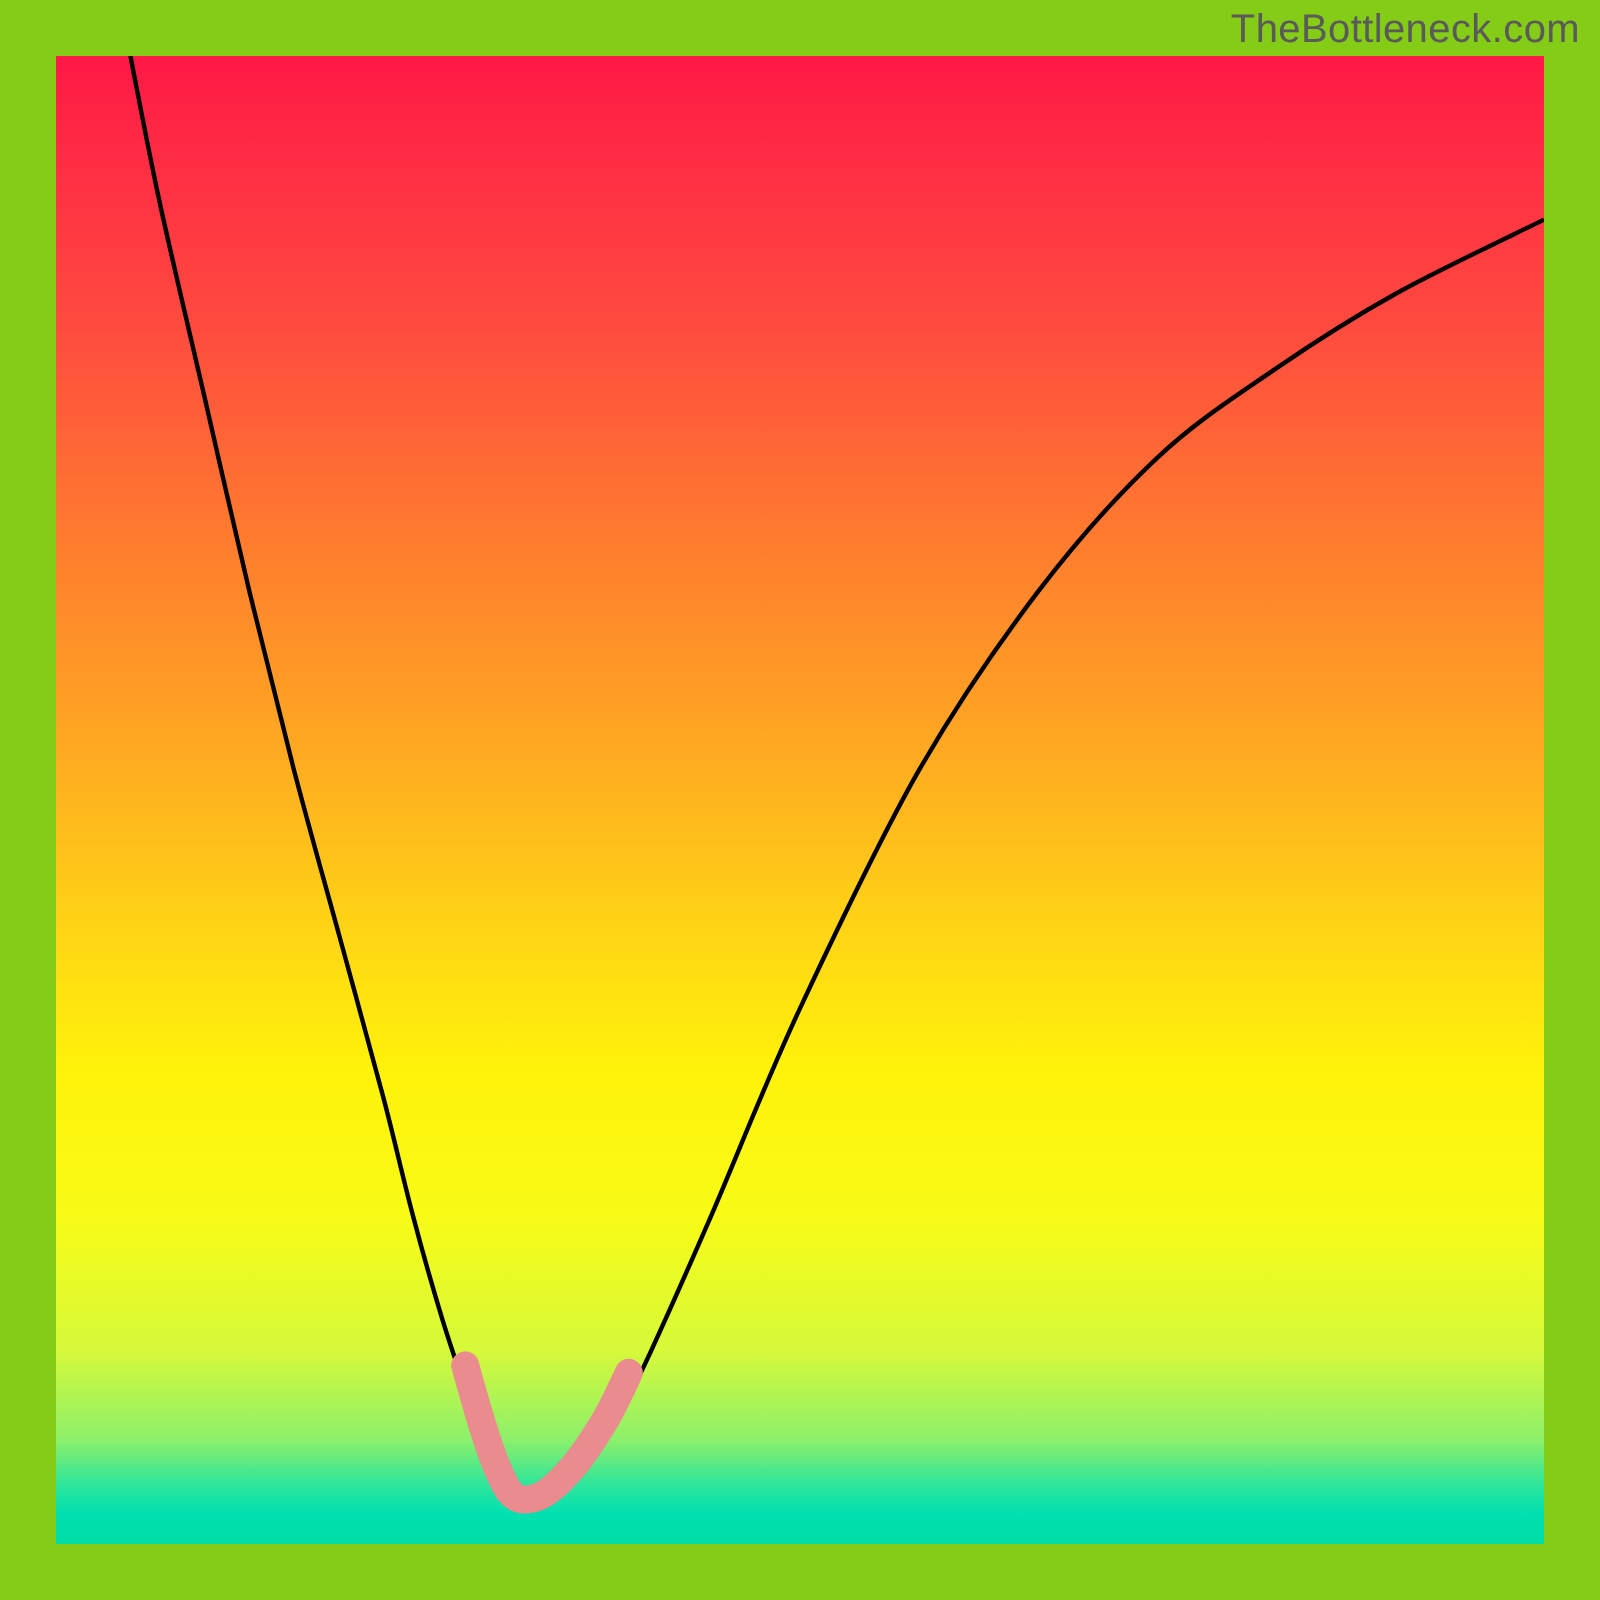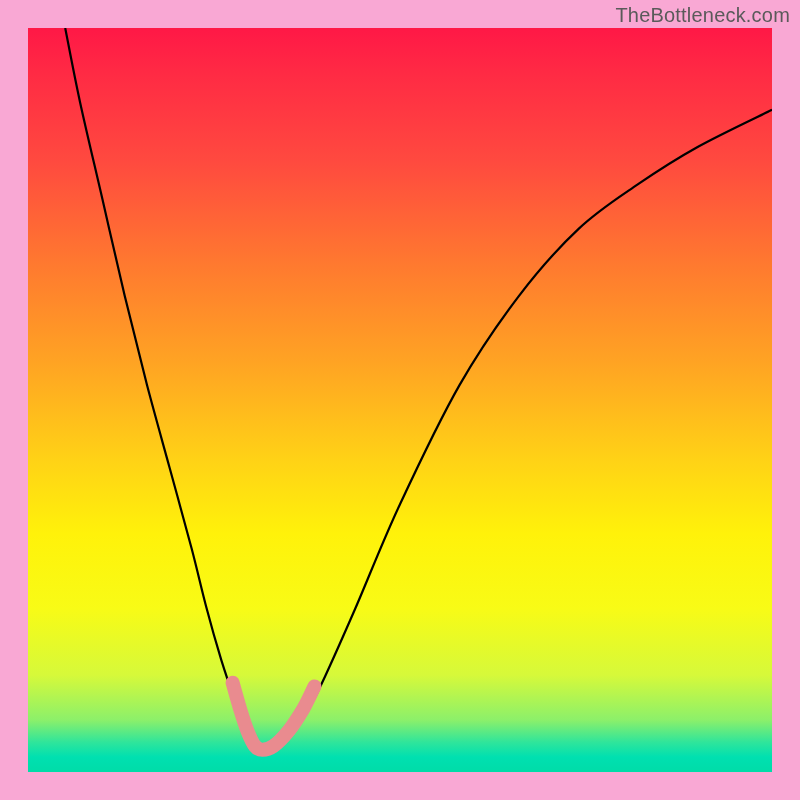--- a/index.html
+++ b/index.html
@@ -7,21 +7,21 @@
     padding: 0;
     width: 800px;
     height: 800px;
     overflow: hidden;
     background: #000;
     font-family: Arial, Helvetica, sans-serif;
   }
   .frame {
     position: absolute;
     inset: 0;
-    background: #f9a8d4;
+    background: #84cc16;
   }
   .plot-area {
     position: absolute;
     left: 28px;
     top: 28px;
     width: 744px;
     height: 744px;
     overflow: hidden;
   }
   .gradient-bg {

